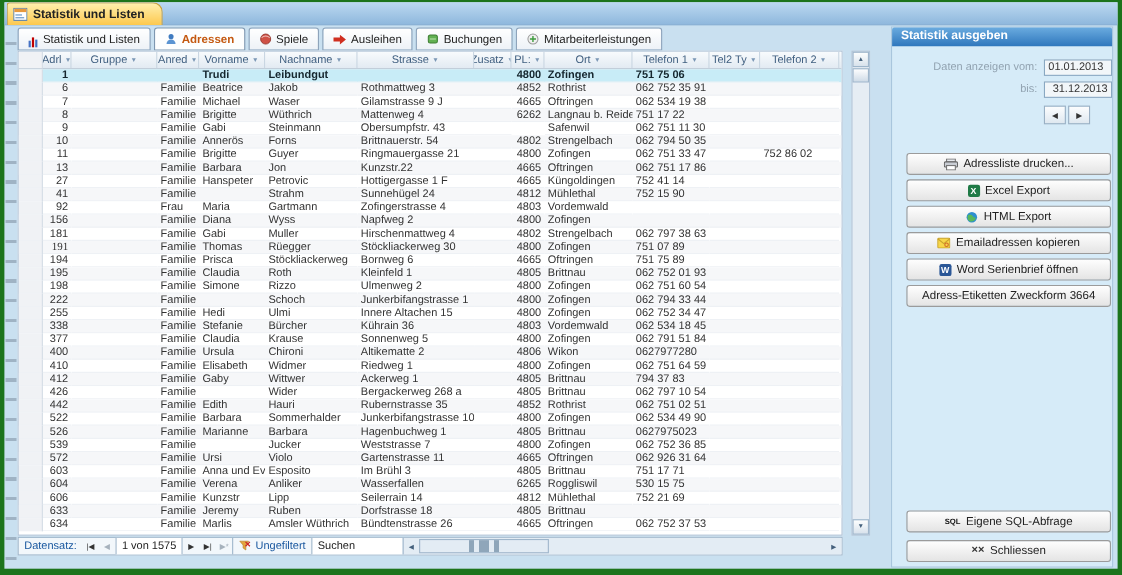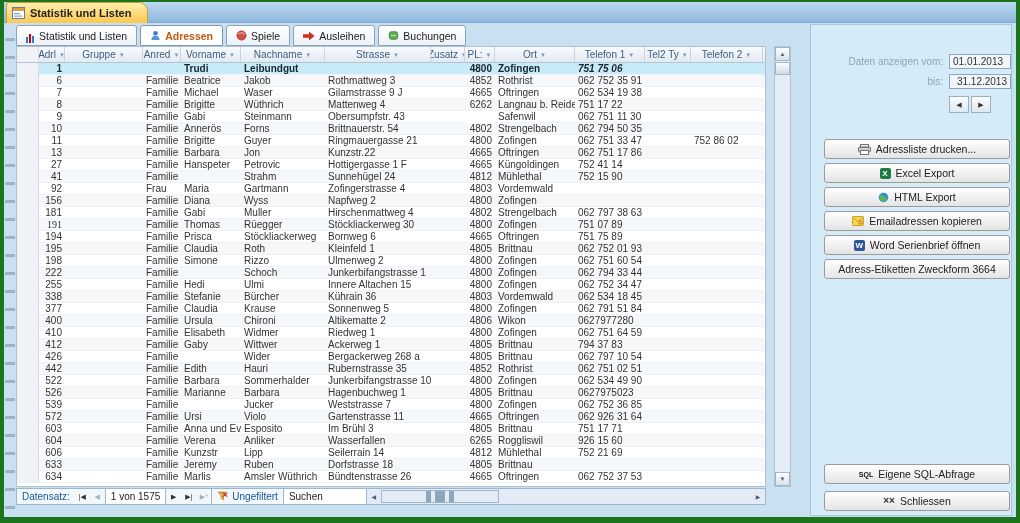--- a/index.html
+++ b/index.html
@@ -146,20 +146,29 @@
       </div>
       <div class="tab">
         <span class="ibx">
           <svg width="11" height="11" viewBox="0 0 12 12">
             <rect x="1.5" y="2" width="9" height="8" rx="2" fill="#62b152" stroke="#3e7f34"></rect>
             <path d="M3 6h6" stroke="#bfe3b4" stroke-width="1"></path>
           </svg>
         </span>
         <span>Buchungen</span>
       </div>
+      <div class="tab">
+        <span class="ibx">
+          <svg width="11" height="11" viewBox="0 0 12 12">
+            <circle cx="6" cy="6" r="5" fill="#f0f0f0" stroke="#999"></circle>
+            <path d="M6 3v6M3 6h6" stroke="#3e9b3e" stroke-width="1.4"></path>
+          </svg>
+        </span>
+        <span>Mitarbeiterleistungen</span>
+      </div>
     </div>
 
   <div id="sheet">
     <div id="thead">
         <div class="hcell gutter" style="width: 22px;"></div>
         <div class="hcell" style="width: 26px;">
           <span>Adrl</span>
           <span class="arr">▼</span>
         </div>
         <div class="hcell" style="width: 78px;">
@@ -212,21 +221,21 @@
           <div class="tcell gutter" style="width: 22px;"></div>
           <div class="tcell r" style="width: 26px;">1</div>
           <div class="tcell" style="width: 78px;"></div>
           <div class="tcell" style="width: 38px;"></div>
           <div class="tcell" style="width: 60px;">Trudi</div>
           <div class="tcell" style="width: 84px;">Leibundgut</div>
           <div class="tcell" style="width: 106px;"></div>
           <div class="tcell" style="width: 34px;"></div>
           <div class="tcell r" style="width: 30px;">4800</div>
           <div class="tcell" style="width: 80px;">Zofingen</div>
-          <div class="tcell" style="width: 70px; font-style: italic;">751 75 06</div>
+          <div class="tcell" style="width: 70px;">751 75 06</div>
           <div class="tcell" style="width: 46px;"></div>
           <div class="tcell" style="width: 72px;"></div>
         </div>
         <div class="trow alt">
           <div class="tcell gutter" style="width: 22px;"></div>
           <div class="tcell r" style="width: 26px;">6</div>
           <div class="tcell" style="width: 78px;"></div>
           <div class="tcell" style="width: 38px;">Familie</div>
           <div class="tcell" style="width: 60px;">Beatrice</div>
           <div class="tcell" style="width: 84px;">Jakob</div>
@@ -677,21 +686,21 @@
           <div class="tcell gutter" style="width: 22px;"></div>
           <div class="tcell r" style="width: 26px;">604</div>
           <div class="tcell" style="width: 78px;"></div>
           <div class="tcell" style="width: 38px;">Familie</div>
           <div class="tcell" style="width: 60px;">Verena</div>
           <div class="tcell" style="width: 84px;">Anliker</div>
           <div class="tcell" style="width: 106px;">Wasserfallen</div>
           <div class="tcell" style="width: 34px;"></div>
           <div class="tcell r" style="width: 30px;">6265</div>
           <div class="tcell" style="width: 80px;">Roggliswil</div>
-          <div class="tcell" style="width: 70px;">926 15 60</div>
+          <div class="tcell" style="width: 70px;">530 15 75</div>
           <div class="tcell" style="width: 46px;"></div>
           <div class="tcell" style="width: 72px;"></div>
         </div>
         <div class="trow">
           <div class="tcell gutter" style="width: 22px;"></div>
           <div class="tcell r" style="width: 26px;">606</div>
           <div class="tcell" style="width: 78px;"></div>
           <div class="tcell" style="width: 38px;">Familie</div>
           <div class="tcell" style="width: 60px;">Kunzstr</div>
           <div class="tcell" style="width: 84px;">Lipp</div>
@@ -771,20 +780,21 @@
           <span>◀</span>
         </div>
       <div id="hthumb"></div>
       <div class="hbtn" style="right:0;">
           <span>▶</span>
         </div>
     </div>
   </div>
 
   <div id="panel">
+    <div id="panel-header">Statistik ausgeben</div>
     <div class="plabel" style="top:31px;">Daten anzeigen vom:</div>
     <input class="pinput" style="top: 29px;" readonly="" value="01.01.2013">
     <div class="plabel" style="top:51px;">bis:</div>
     <input class="pinput" style="top: 49px; text-align: right;" readonly="" value="31.12.2013">
     <div id="date-arrows">
       <div class="abtn">
           <span>◀</span>
         </div>
       <div class="abtn">
           <span>▶</span>

